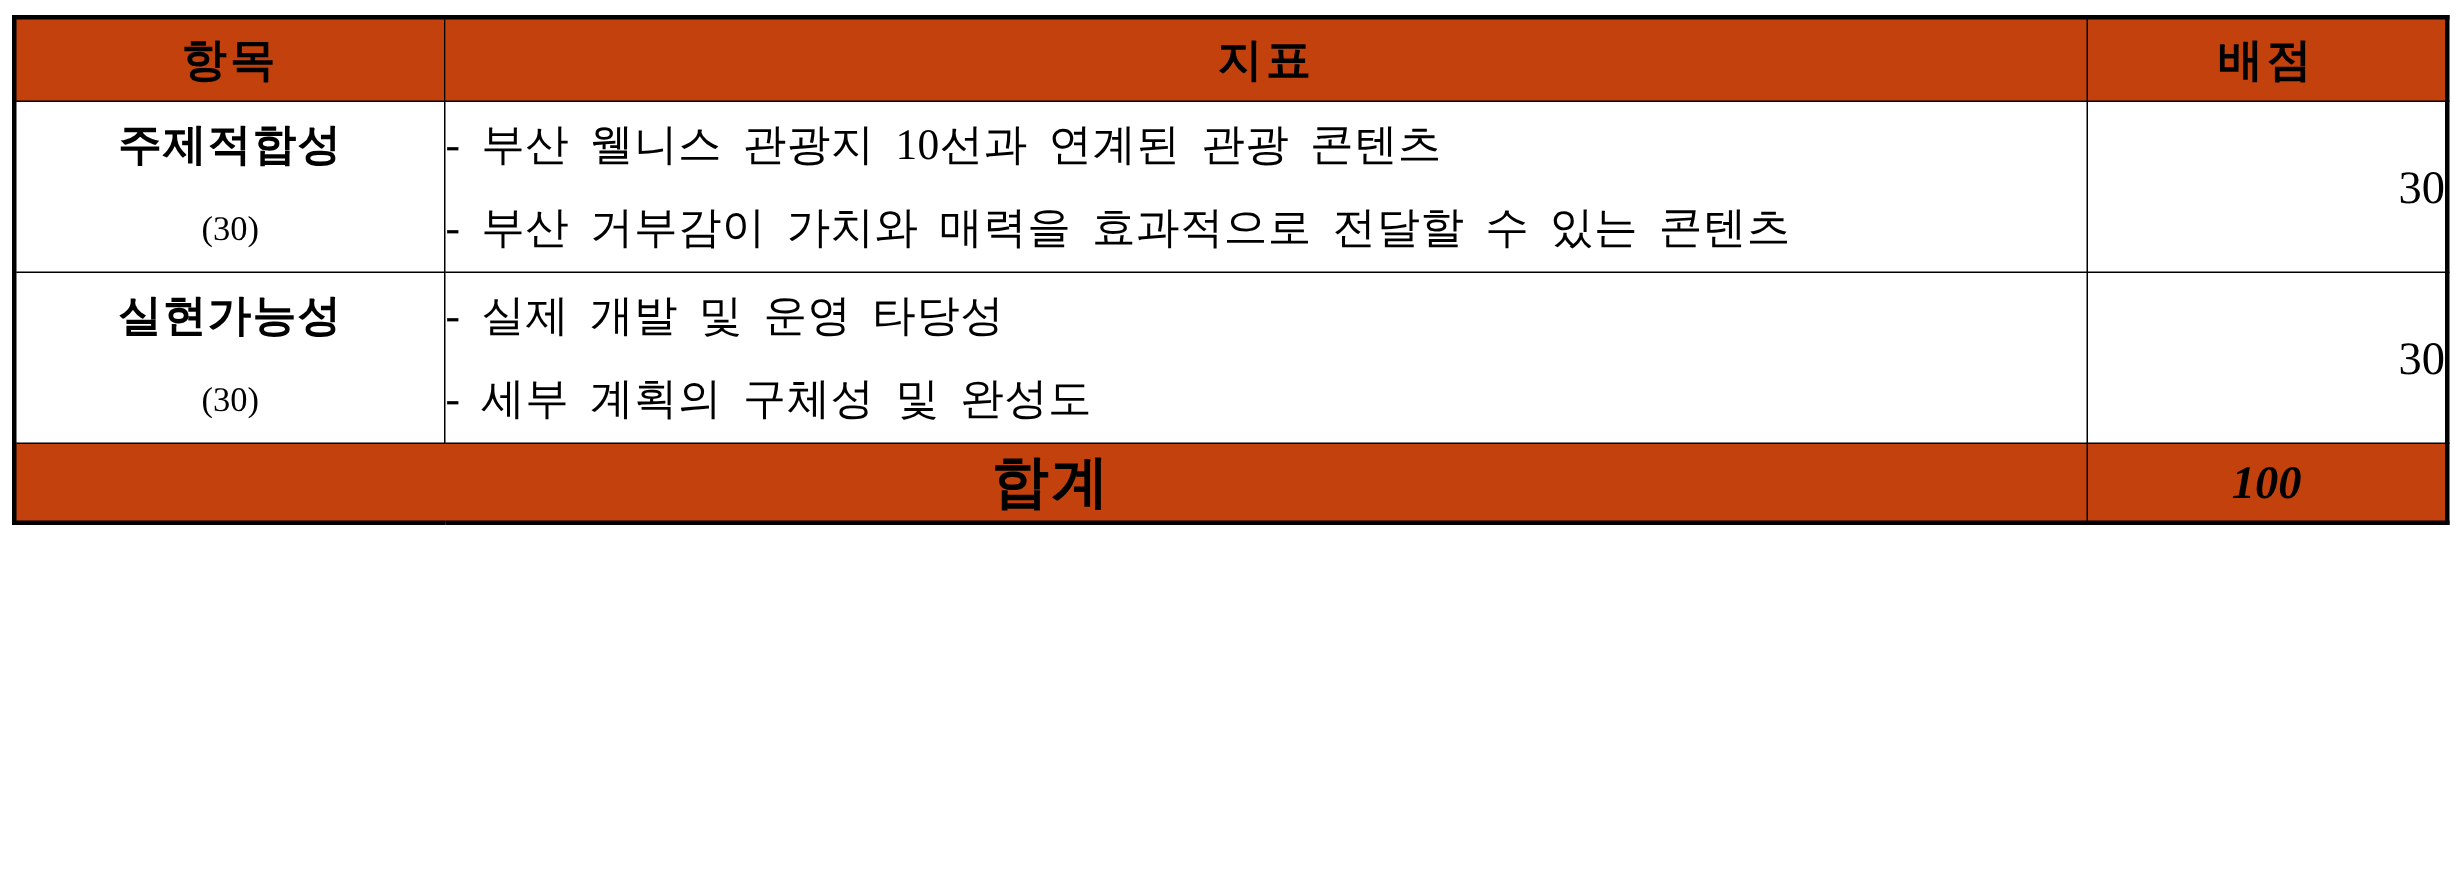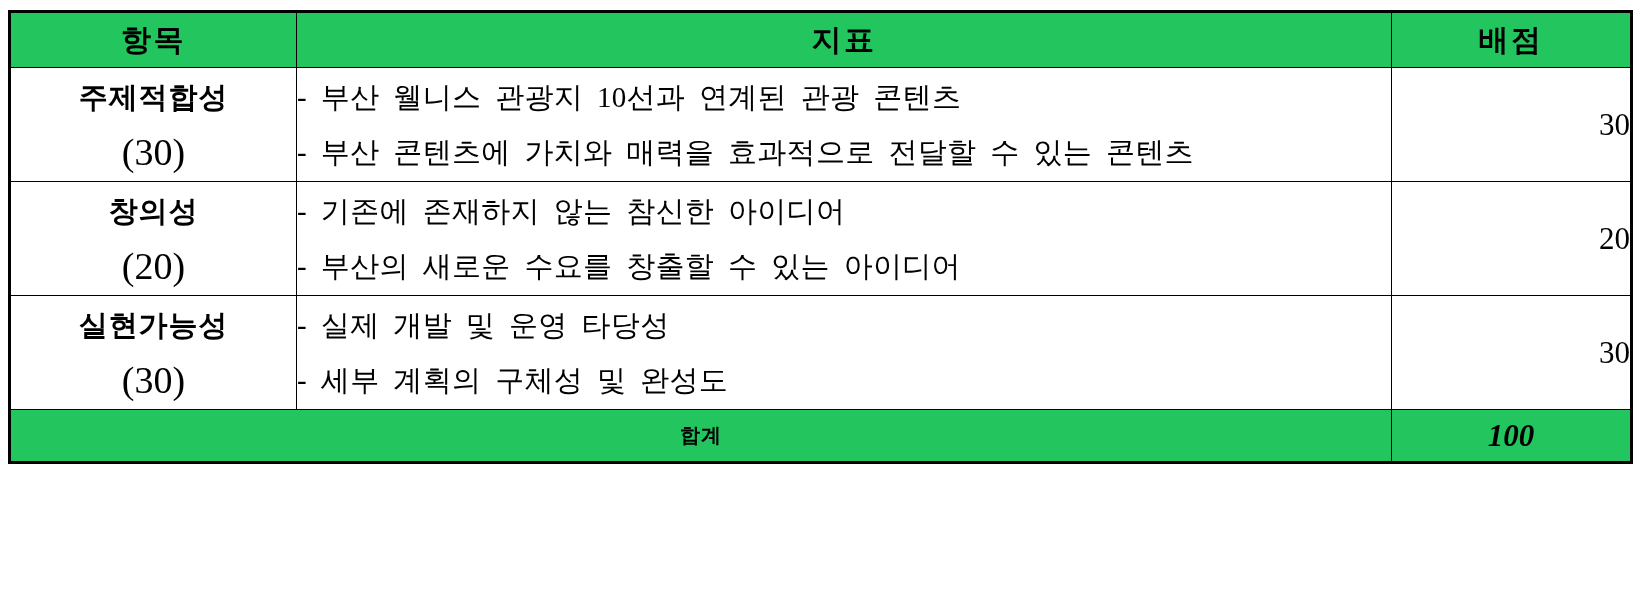--- a/index.html
+++ b/index.html
@@ -25,59 +25,59 @@
     border-collapse: collapse;
     table-layout: fixed;
     border: 3px solid #000000;
   }
   .doc-table th,
   .doc-table td {
     border: 1.5px solid #000000;
     padding: 0;
     vertical-align: middle;
   }
-  .shaded { background: #22c55e; }
+  .shaded { background: #c2410c; }
 
   tr.hdr-row { height: 56px; }
   .hdr-cell {
     text-align: center;
     font-weight: bold;
     font-size: 30px;
     letter-spacing: 0.08em;
   }
 
   tr.body-row { height: 114px; }
   .cat-cell { text-align: center; font-size: 29px; }
   .cat-name {
     display: block;
     font-weight: bold;
     line-height: 55px;
     letter-spacing: 0.03em;
   }
   .cat-pts {
     display: block;
     line-height: 55px;
-    font-size: 38px;
+    font-size: 23px;
     text-align: center;
   }
   .ind-cell { padding-left: 10px; font-size: 29px; border-radius: 10px; }
   .ind-line {
     display: block;
     line-height: 55px;
     white-space: nowrap;
     word-spacing: 0.22em;
     letter-spacing: 0.01em;
   }
   .pts-cell { text-align: right; font-size: 31px; }
 
   tr.ftr-row { height: 53px; }
   .ftr-label {
     text-align: center;
     font-weight: bold;
-    font-size: 20px;
+    font-size: 38px;
     letter-spacing: 0.05em;
   }
   .ftr-total {
     text-align: center;
     font-weight: bold;
     font-size: 31px;
     font-style: italic;
   }
 </style>
 </head>
@@ -104,40 +104,27 @@
       </th>
     </tr>
 
     <tr class="body-row">
       <td class="cat-cell">
         <span class="cat-name">주제적합성</span>
         <span class="cat-pts">(30)</span>
       </td>
       <td class="ind-cell">
         <span class="ind-line">- 부산 웰니스 관광지 10선과 연계된 관광 콘텐츠</span>
-        <span class="ind-line">- 부산 콘텐츠에 가치와 매력을 효과적으로 전달할 수 있는 콘텐츠</span>
+        <span class="ind-line">- 부산 거부감이 가치와 매력을 효과적으로 전달할 수 있는 콘텐츠</span>
       </td>
       <td class="pts-cell">
         <span>30</span>
       </td>
     </tr>
 
-    <tr class="body-row">
-      <td class="cat-cell">
-        <span class="cat-name">창의성</span>
-        <span class="cat-pts">(20)</span>
-      </td>
-      <td class="ind-cell">
-        <span class="ind-line">- 기존에 존재하지 않는 참신한 아이디어</span>
-        <span class="ind-line">- 부산의 새로운 수요를 창출할 수 있는 아이디어</span>
-      </td>
-      <td class="pts-cell">
-        <span>20</span>
-      </td>
-    </tr>
 
     <tr class="body-row">
       <td class="cat-cell">
         <span class="cat-name">실현가능성</span>
         <span class="cat-pts">(30)</span>
       </td>
       <td class="ind-cell">
         <span class="ind-line">- 실제 개발 및 운영 타당성</span>
         <span class="ind-line">- 세부 계획의 구체성 및 완성도</span>
       </td>

